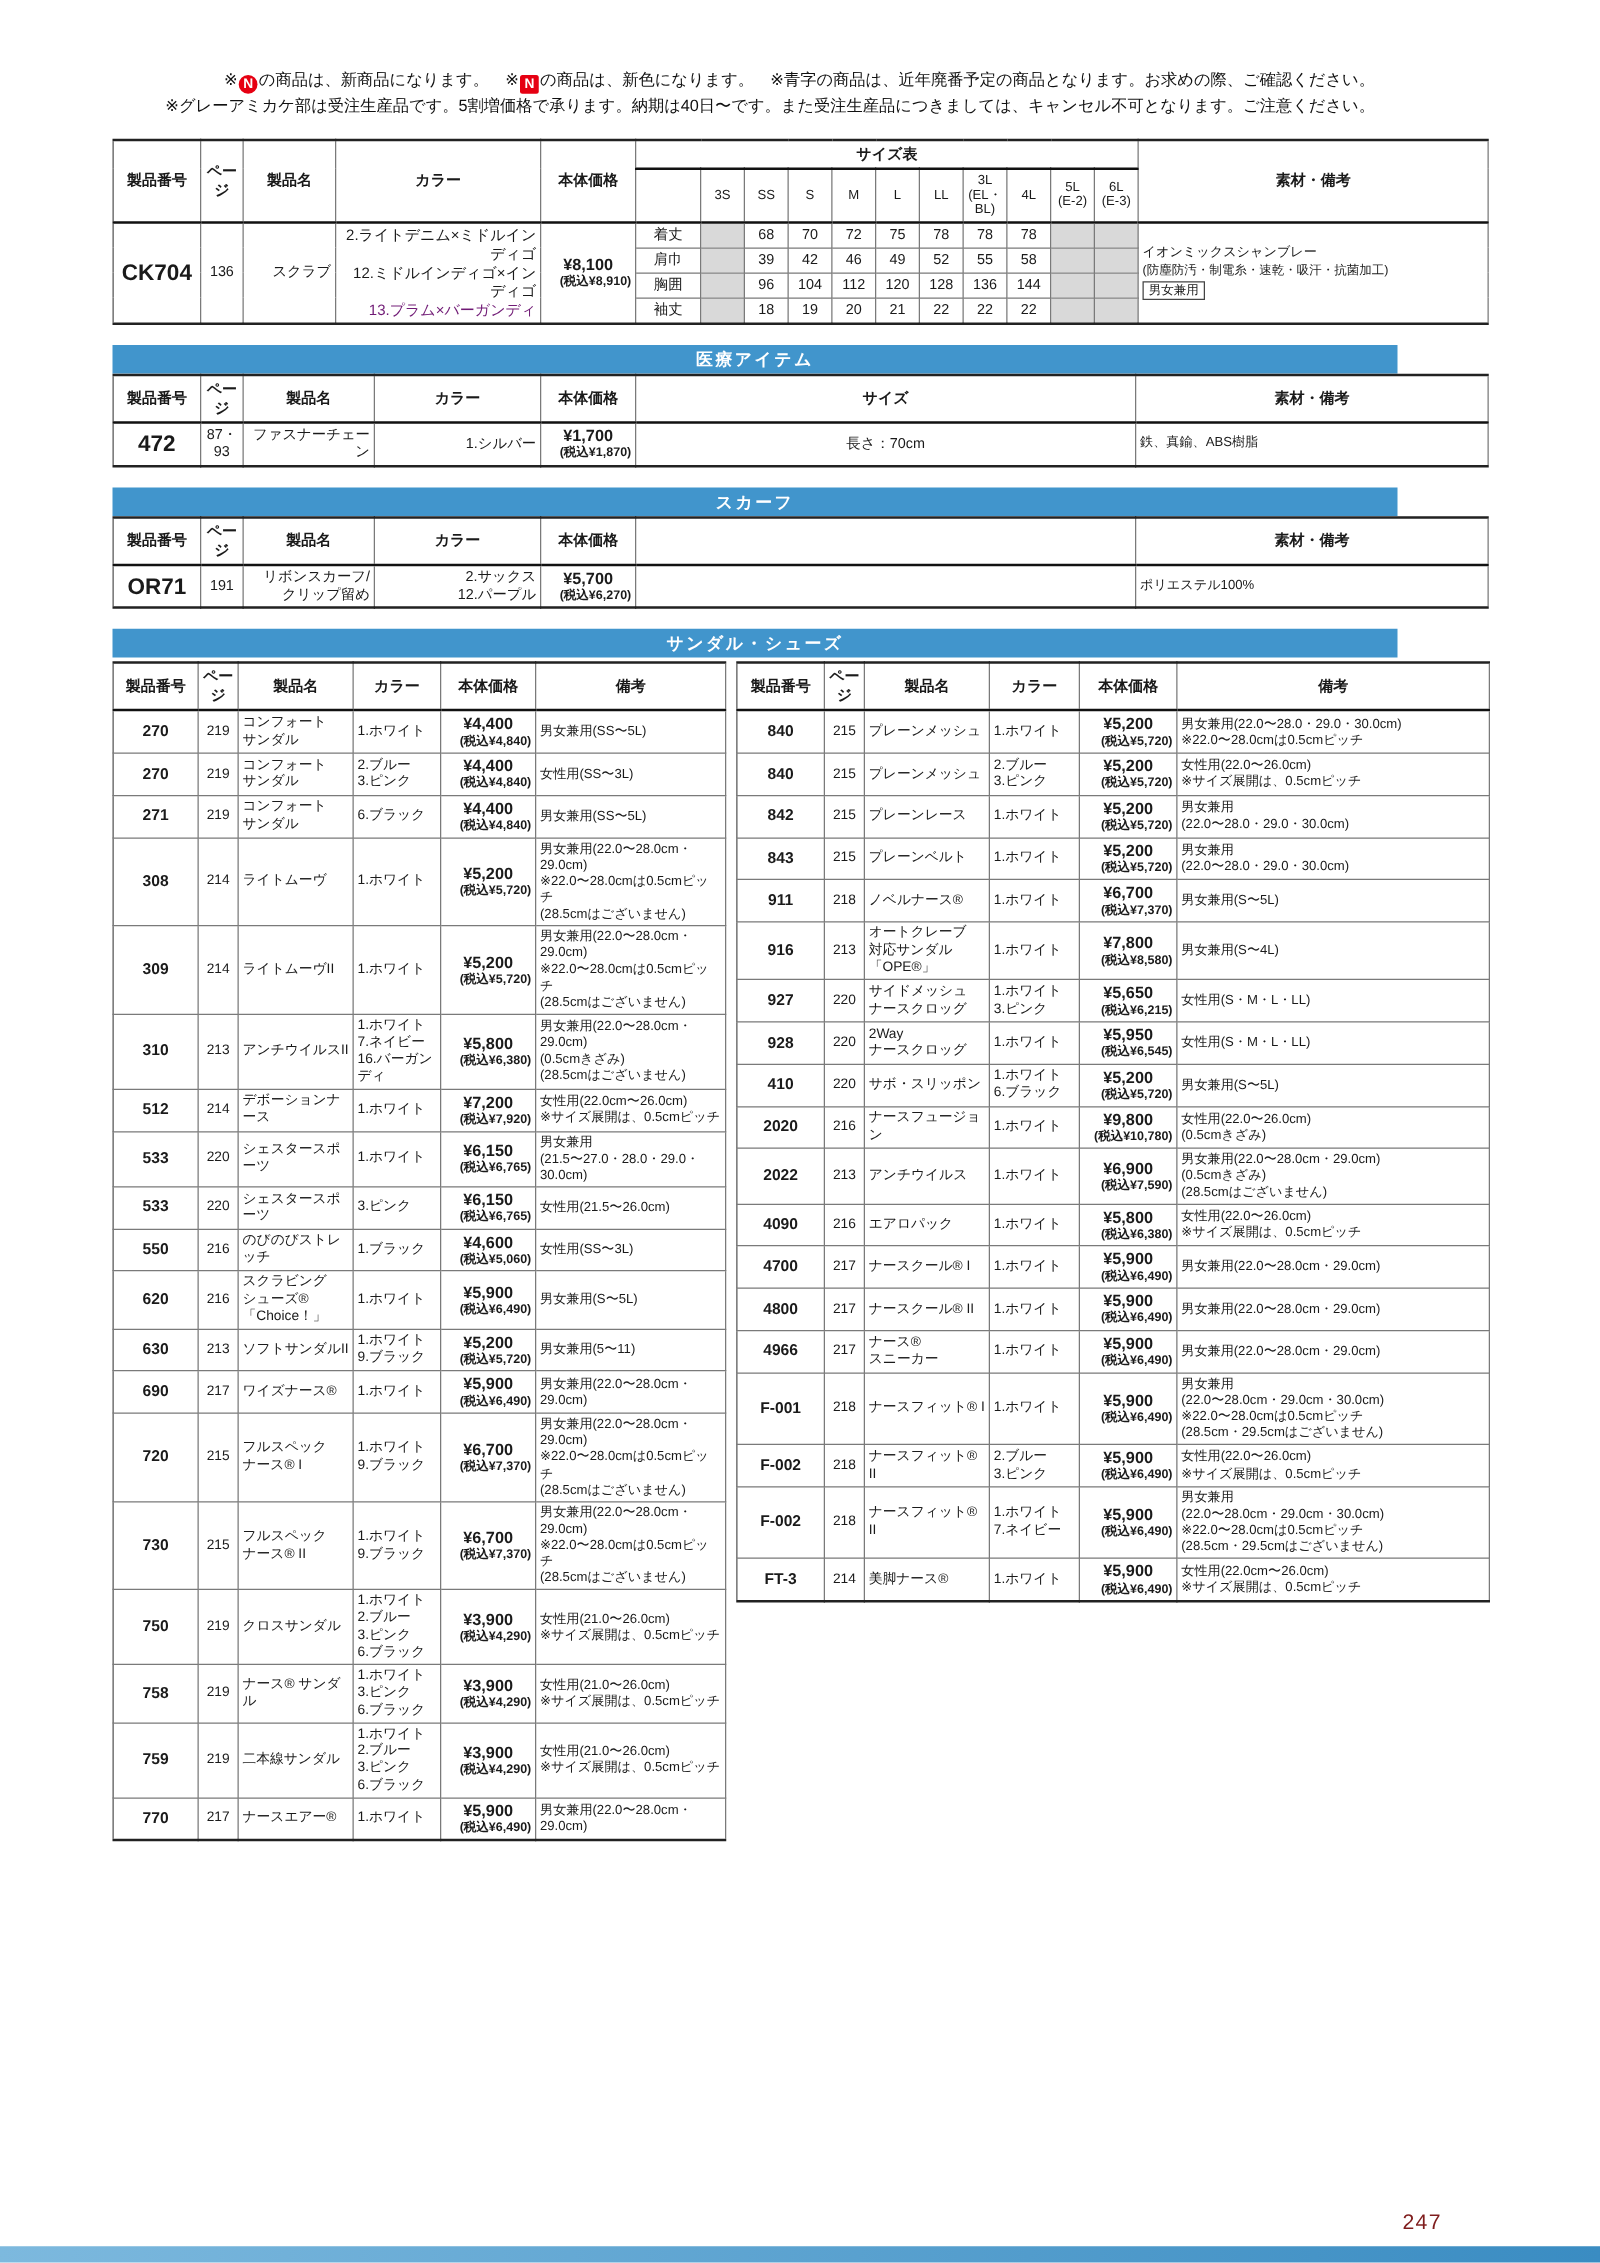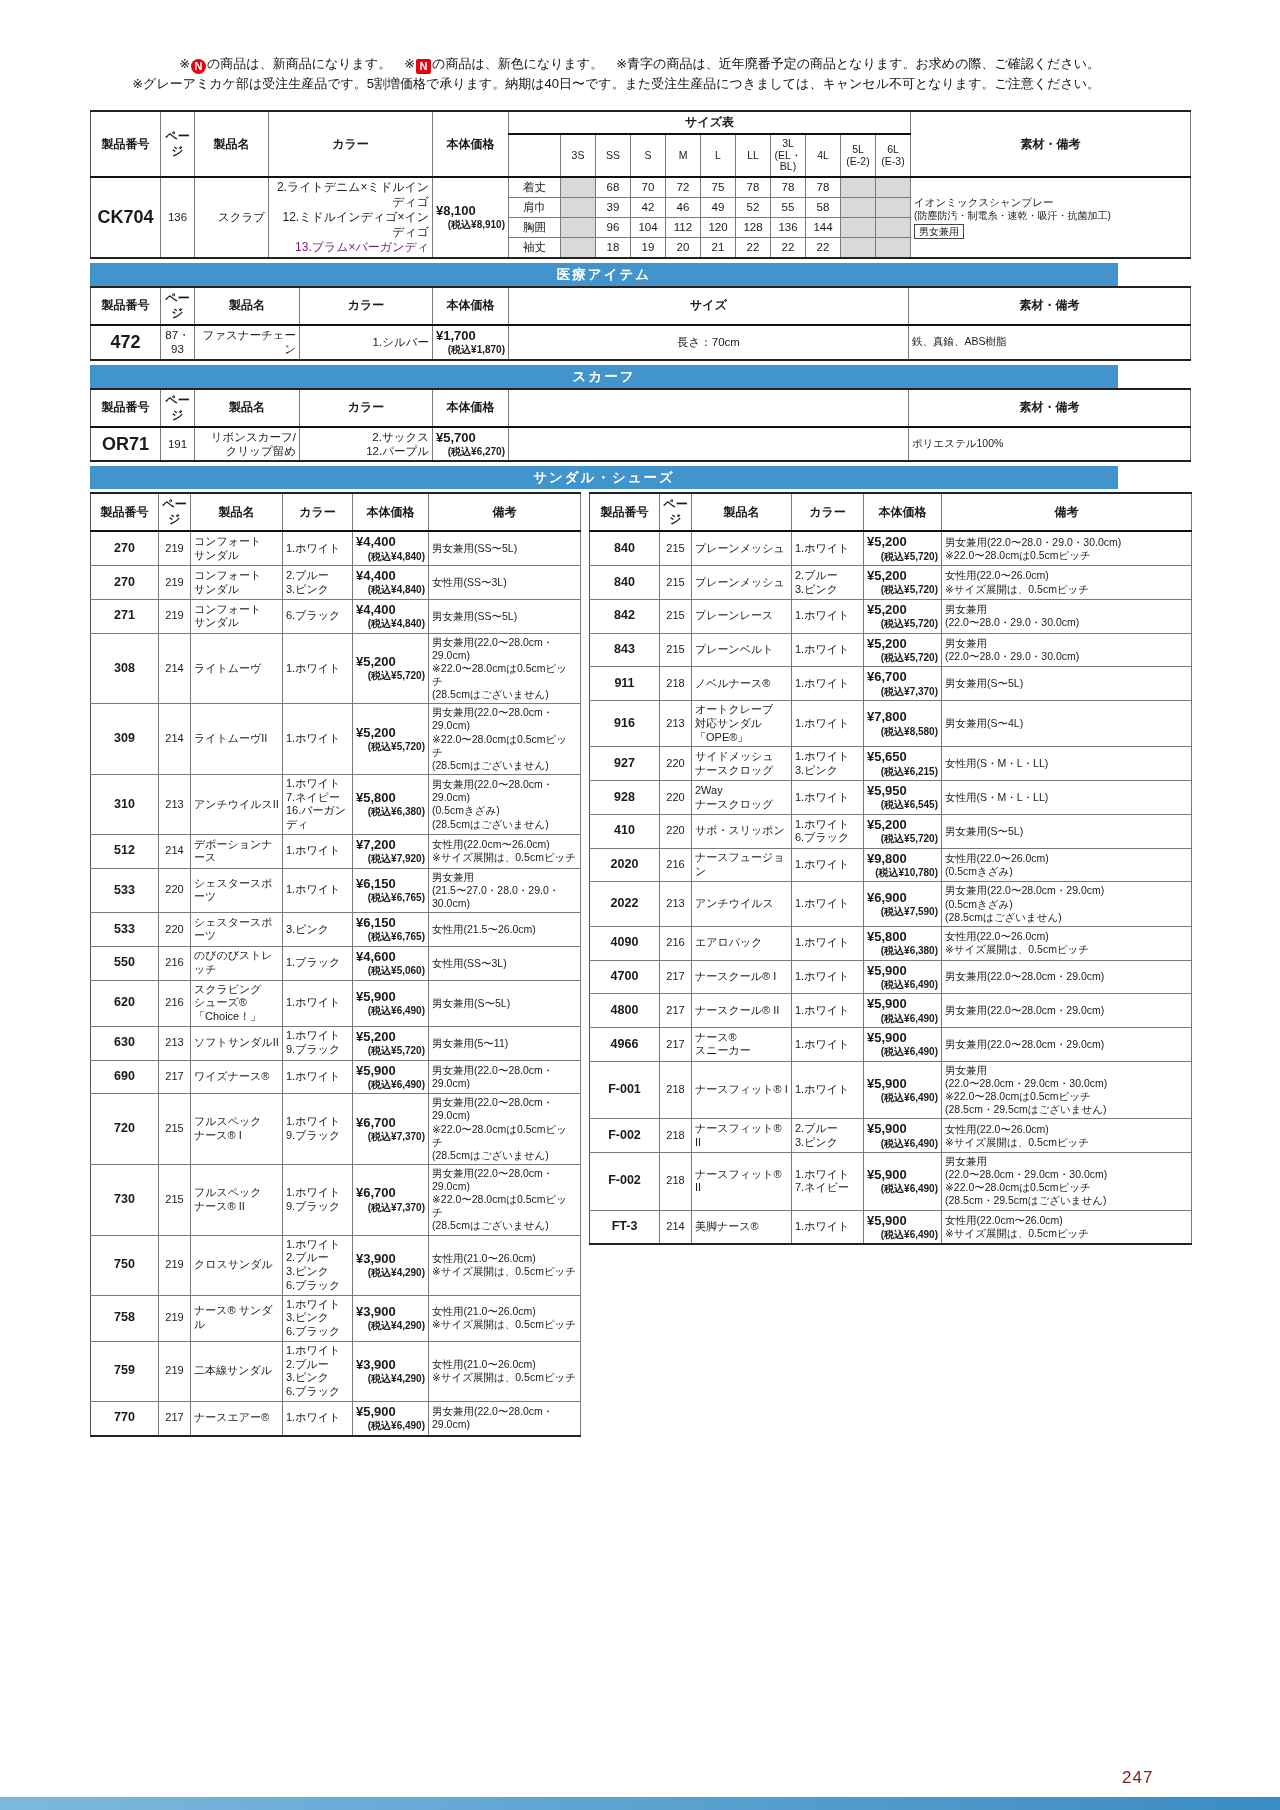--- a/index.html
+++ b/index.html
@@ -11,25 +11,25 @@
 .nicon.circle{border-radius:50%}
 .nicon.square{border-radius:2px}
 table{border-collapse:collapse;table-layout:fixed;width:1100px;border-top:2.5px solid #222;border-bottom:2.5px solid #222;background:#fff}
 th,td{border:1px solid #7a7a7a;padding:2px 3px;font-size:11.5px;text-align:center;vertical-align:middle;line-height:1.25;overflow:hidden}
 table,th:first-child,td:first-child{border-left:1px solid #555}
 thead th{font-size:12px;font-weight:bold;padding:3px 2px;border-bottom:2px solid #111;background:#fff}
 .al{text-align:right}
 .pre{white-space:pre-line}
 .code-cell{font-weight:bold;font-size:18px}
 .price-cell{text-align:right}
-.price-main{font-size:13px;font-weight:bold;text-align:left}
+.price-main{font-size:13px;font-weight:bold;text-align:center}
 .price-tax{font-size:10px;font-weight:bold;text-align:right;white-space:nowrap}
 .small{font-size:10px}
 .badge{display:inline-block;border:1px solid #444;font-size:10px;padding:0 4px;margin-top:2px;line-height:13px}
-.section-bar{height:23px;margin-top:4px;background:#4195cc;color:#fff;font-weight:bold;font-size:13.5px;text-align:center;line-height:23px;letter-spacing:2px}
+.section-bar{height:23px;margin-top:16px;background:#4195cc;color:#fff;font-weight:bold;font-size:13.5px;text-align:center;line-height:23px;letter-spacing:2px}
 .szh{font-weight:normal;font-size:10.5px;white-space:pre-line;line-height:1.1}
 .sz-label{font-size:11.5px}
 .g{background:#d9d9d9}
 .mat-cell{text-align:left;font-size:10.5px;line-height:1.3}
 .two-col{display:flex;gap:8px;margin-top:3px;align-items:flex-start}
 .sandal{border-top:2.5px solid #222}
 .sandal td{border-top:1.8px solid #333;font-size:11px}
 .sandal .s-name,.sandal .s-color,.sandal .s-remarks{text-align:left;font-size:11px}
 .sandal .s-remarks{font-size:10.5px}
 .sandal .s-code{font-weight:bold;font-size:12.5px}

